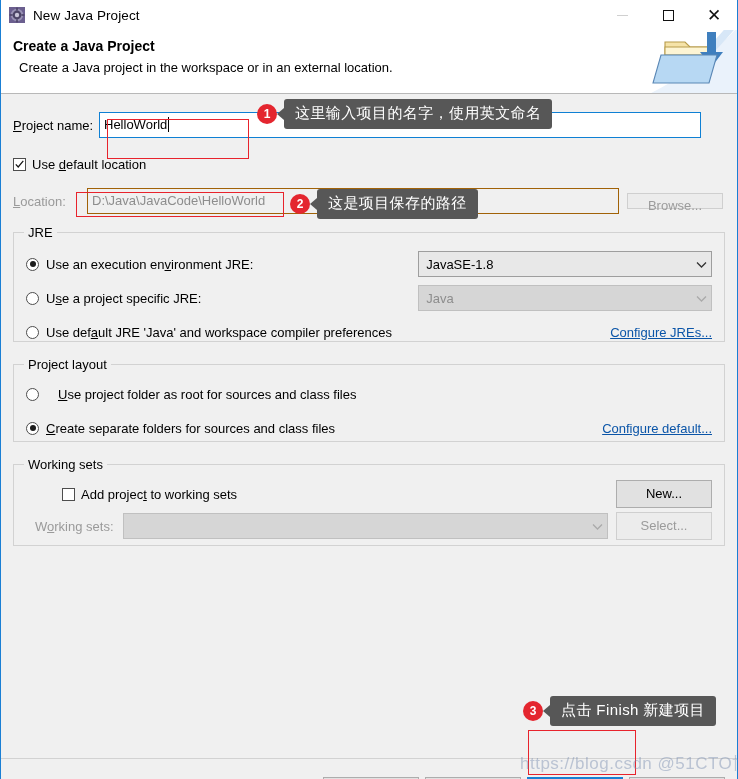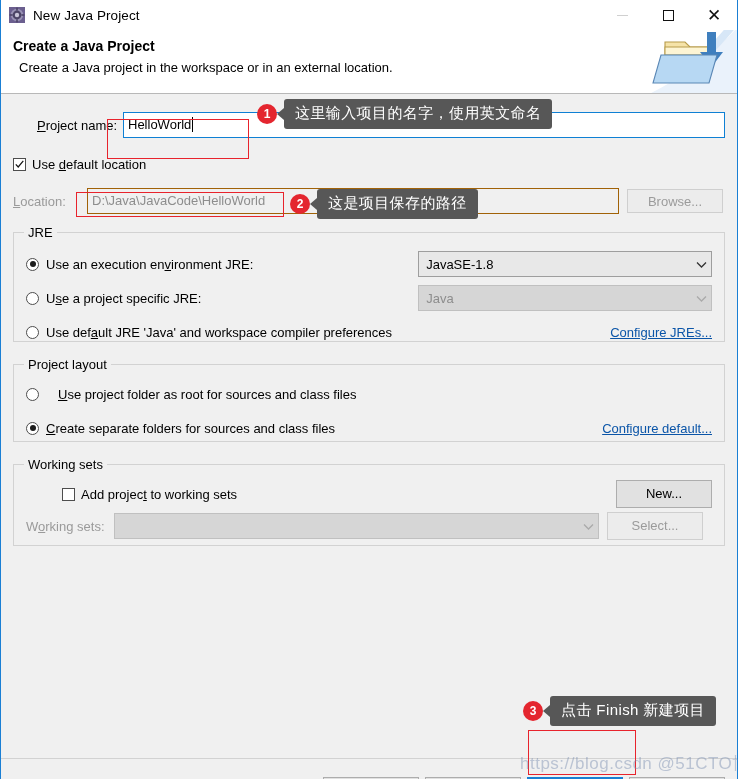--- a/index.html
+++ b/index.html
@@ -95,21 +95,21 @@
   
   .content {
     position: relative;
     height: 646px;
     background: #f0f0f0;
     padding: 0 12px;
   }
 
   
   .row { display: flex; align-items: center; }
-  .row-projname { margin-top: 18px; height: 26px; margin-left: 24px; }
+  .row-projname { margin-top: 18px; height: 26px; }
   .lbl { font-size: 13px; color: #000; }
   .lbl .u { text-decoration: underline; }
   .lbl-dim { color: #9a9a9a; }
 
   .txtfield {
     height: 26px;
     background: #ffffff;
     border: 1px solid #0f80d4;
     padding: 0 4px;
     font-size: 13px;
@@ -163,21 +163,21 @@
   .rb .dot {
     width: 6px; height: 6px;
     border-radius: 50%;
     background: #1b1b1b;
     display: none;
   }
   .rb.on .dot { display: block; }
 
   
   .btn {
-    height: 24px;
+    height: 16px;
     min-width: 88px;
     background: #e1e1e1;
     border: 1px solid #adadad;
     font-size: 13px;
     font-family: "Liberation Sans", sans-serif;
     color: #000;
     padding: 0 8px;
     line-height: 24px;
     text-align: center;
   }
@@ -192,21 +192,21 @@
   }
   .group > .group-title {
     position: absolute;
     top: -8px; left: 10px;
     background: #f0f0f0;
     padding: 0 4px;
     font-size: 13px;
     color: #000;
   }
   .group-row { display: flex; align-items: center; height: 26px; }
-  .group-row + .group-row { margin-top: 8px; }
+  .group-row + .group-row { margin-top: 8px; justify-content: flex-end; }
 
   .combo {
     height: 26px;
     background: #e8e8e8;
     border: 1px solid #9e9e9e;
     display: flex; align-items: center;
     padding: 0 4px 0 7px;
     font-size: 13px;
     color: #000;
   }

